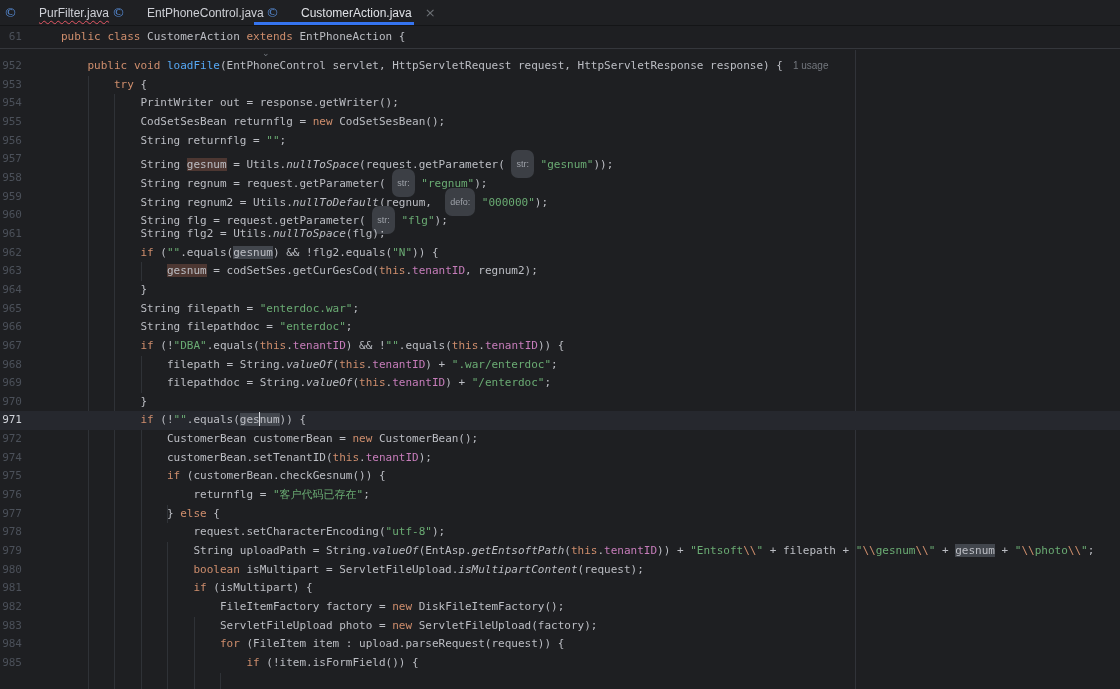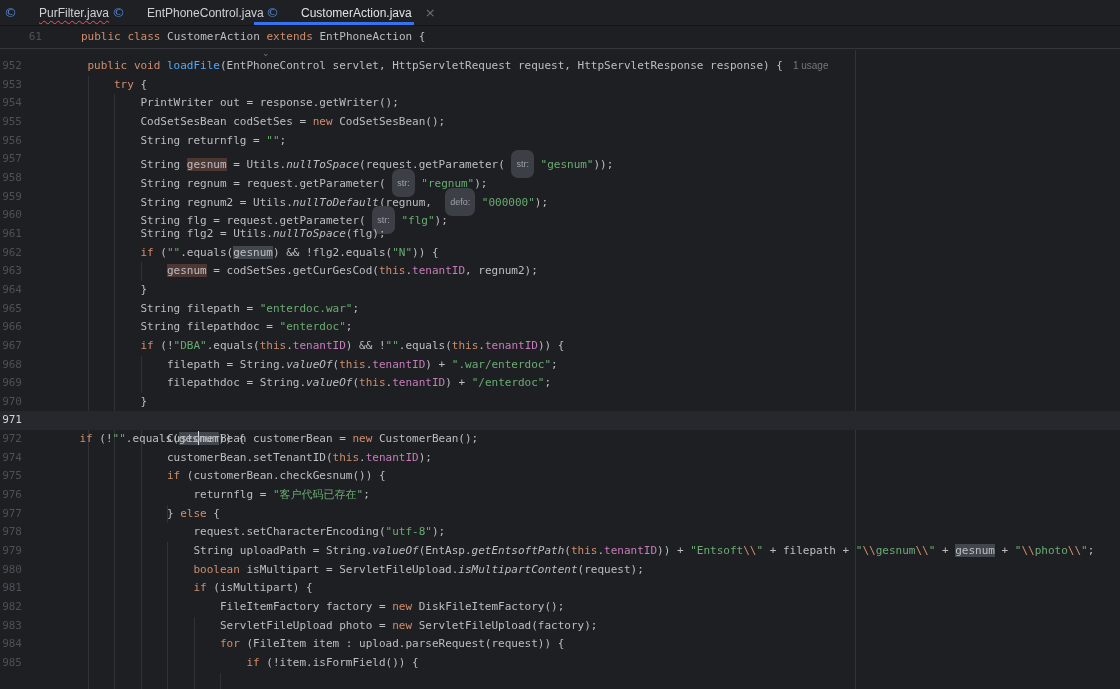--- a/index.html
+++ b/index.html
@@ -13,32 +13,32 @@
   .tab-2{width:148px;padding-left:6px;}
   .tab-3{width:160px;padding-left:12px;color:#DFE1E5;}
   .tab .cicon{font-size:13px;line-height:13px;color:#5589D2;font-family:"DejaVu Sans",sans-serif;}
   .tab .lbl{white-space:nowrap;margin-left:16px;}
   .tab-1 .lbl{text-decoration:underline wavy #E55765 1px;text-underline-offset:3px;}
   .tab-3::after{content:"";position:absolute;left:0;right:0;bottom:0;height:3px;background:#3574F0;}
   .tab .closex{color:#6E7277;font-size:13px;margin-left:7px;font-family:"DejaVu Sans",sans-serif;}
 
   
   .sticky{height:23px;border-bottom:1px solid #35373C;background:#1E1F22;}
-  .sticky .row{height:22px;line-height:22px;margin-left:20px;}
+  .sticky .row{height:22px;line-height:22px;}
 
   
   .editor{position:absolute;top:50px;left:0;width:1120px;height:639px;overflow:hidden;}
   .guides{position:absolute;inset:0;pointer-events:none;}
   .guide{position:absolute;width:1px;background:#2F3237;}
   .margin-guide{position:absolute;width:1px;background:#313339;top:0;bottom:0;}
   .spacer{height:7px;position:relative;overflow:hidden;}
   .fold-mark{position:absolute;left:262px;top:-2px;color:#6F737A;font-size:9px;font-family:"DejaVu Sans",sans-serif;}
 
   .row{display:flex;height:18.66px;line-height:18.66px;font-size:11px;color:#BCBEC4;position:relative;white-space:pre;}
-  .row.current{background:#26282E;flex-direction:column;}
+  .row.current{background:#26282E;}
   .gut{width:22px;text-align:right;color:#4B5059;font-size:11px;flex:none;}
   .row.current .gut{color:#D0D3D9;}
   .fold{width:39px;flex:none;}
   .code{margin:0;font:inherit;white-space:pre;}
 
   .t-p{color:#BCBEC4;}
   .t-k{color:#CF8E6D;}
   .t-s{color:#6AAB73;}
   .t-e{color:#CF8E6D;}
   .t-m{color:#56A8F5;}
@@ -88,21 +88,21 @@
         <div class="guide" style="left: 219.9px; top: 622.8px; height: 16.2px;"></div>
         <div class="margin-guide" style="left: 855px;"></div>
       </div>
     <div class="spacer">
       <span class="fold-mark">⌄</span>
     </div>
     <div id="lines-host">
         <div class="row"><span class="gut">952</span><span class="fold"></span><pre class="code"><span class="t-p">    </span><span class="t-k">public</span><span class="t-p"> </span><span class="t-k">void</span><span class="t-p"> </span><span class="t-m">loadFile</span><span class="t-p">(EntPhoneControl servlet, HttpServletRequest request, HttpServletResponse response) {</span><span class="inlay">1 usage</span></pre></div>
         <div class="row"><span class="gut">953</span><span class="fold"></span><pre class="code"><span class="t-p">        </span><span class="t-k">try</span><span class="t-p"> {</span></pre></div>
         <div class="row"><span class="gut">954</span><span class="fold"></span><pre class="code"><span class="t-p">            PrintWriter out = response.getWriter();</span></pre></div>
-        <div class="row"><span class="gut">955</span><span class="fold"></span><pre class="code"><span class="t-p">            CodSetSesBean codSetSes = </span><span class="t-k">new</span><span class="t-p"> CodSetSesBean();</span></pre></div>
+        <div class="row"><span class="gut">955</span><span class="fold"></span><pre class="code"><span class="t-p">            CodSetSesBean returnflg = </span><span class="t-k">new</span><span class="t-p"> CodSetSesBean();</span></pre></div>
         <div class="row"><span class="gut">956</span><span class="fold"></span><pre class="code"><span class="t-p">            String returnflg = </span><span class="t-s">""</span><span class="t-p">;</span></pre></div>
         <div class="row"><span class="gut">957</span><span class="fold"></span><pre class="code"><span class="t-p">            String </span><span class="t-w">gesnum</span><span class="t-p"> = Utils.</span><span class="t-i">nullToSpace</span><span class="t-p">(request.getParameter( </span><span class="t-P">str:</span><span class="t-p"> </span><span class="t-s">"gesnum"</span><span class="t-p">));</span></pre></div>
         <div class="row"><span class="gut">958</span><span class="fold"></span><pre class="code"><span class="t-p">            String regnum = request.getParameter( </span><span class="t-P">str:</span><span class="t-p"> </span><span class="t-s">"regnum"</span><span class="t-p">);</span></pre></div>
         <div class="row"><span class="gut">959</span><span class="fold"></span><pre class="code"><span class="t-p">            String regnum2 = Utils.</span><span class="t-i">nullToDefault</span><span class="t-p">(regnum,  </span><span class="t-P">defo:</span><span class="t-p"> </span><span class="t-s">"000000"</span><span class="t-p">);</span></pre></div>
         <div class="row"><span class="gut">960</span><span class="fold"></span><pre class="code"><span class="t-p">            String flg = request.getParameter( </span><span class="t-P">str:</span><span class="t-p"> </span><span class="t-s">"flg"</span><span class="t-p">);</span></pre></div>
         <div class="row"><span class="gut">961</span><span class="fold"></span><pre class="code"><span class="t-p">            String flg2 = Utils.</span><span class="t-i">nullToSpace</span><span class="t-p">(flg);</span></pre></div>
         <div class="row"><span class="gut">962</span><span class="fold"></span><pre class="code"><span class="t-p">            </span><span class="t-k">if</span><span class="t-p"> (</span><span class="t-s">""</span><span class="t-p">.equals(</span><span class="t-r">gesnum</span><span class="t-p">) &amp;&amp; !flg2.equals(</span><span class="t-s">"N"</span><span class="t-p">)) {</span></pre></div>
         <div class="row"><span class="gut">963</span><span class="fold"></span><pre class="code"><span class="t-p">                </span><span class="t-w">gesnum</span><span class="t-p"> = codSetSes.getCurGesCod(</span><span class="t-k">this</span><span class="t-p">.</span><span class="t-f">tenantID</span><span class="t-p">, regnum2);</span></pre></div>
         <div class="row"><span class="gut">964</span><span class="fold"></span><pre class="code"><span class="t-p">            }</span></pre></div>
         <div class="row"><span class="gut">965</span><span class="fold"></span><pre class="code"><span class="t-p">            String filepath = </span><span class="t-s">"enterdoc.war"</span><span class="t-p">;</span></pre></div>

